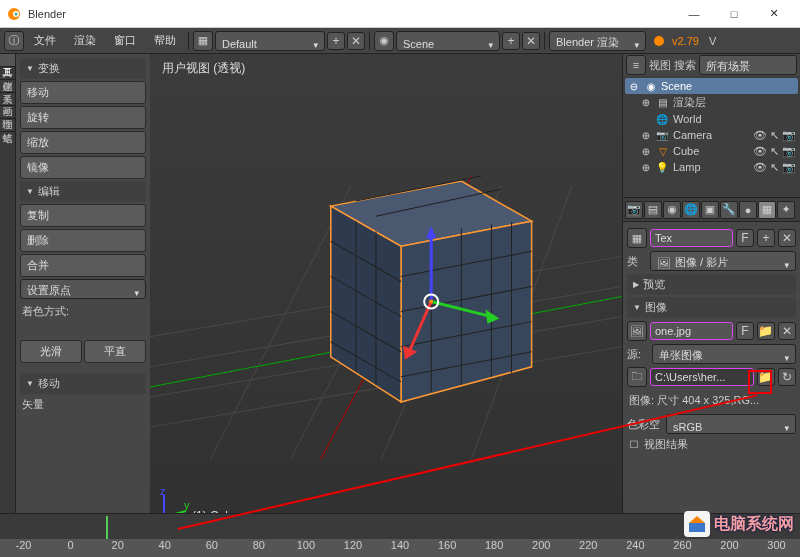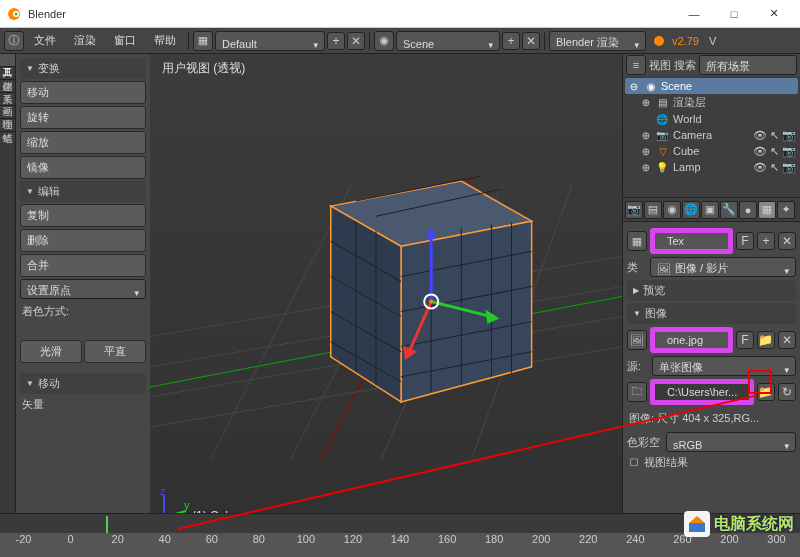--- a/index.html
+++ b/index.html
@@ -50,32 +50,32 @@
 .tree-row .ricons { margin-left:auto; display:flex; gap:3px; font-size:10px;}
 .tree-indent1 { padding-left:14px; }
 .ticon { width:14px; height:14px; display:inline-flex; align-items:center; justify-content:center; font-size:10px;}
 
 .props { flex:1; display:flex; flex-direction:column;}
 .prop-tabs { height:24px; background:#3e3e3e; display:flex; align-items:center; gap:1px; padding:2px 2px; border-bottom:1px solid #222;}
 .prop-tabs .ptab { width:18px; height:18px; background:#555; border:1px solid #222; border-radius:2px; display:flex; align-items:center; justify-content:center;}
 .prop-tabs .ptab.active { background:#888;}
 .prop-body { flex:1; padding:3px 4px; overflow:hidden;}
 .field-row { display:flex; align-items:center; gap:3px; margin:3px 0;}
-.field { background:#555; border:5px solid #d946ef; border-radius:3px; padding:2px 12px; flex:1; color:#ddd;}
+.field { background:#555; border:1px solid #d946ef; border-radius:3px; padding:2px 4px; flex:1; color:#ddd;}
 .field.dark { background:#3a3a3a;}
 .highlight-box { position:absolute; border:2px solid #e00; }
 .redline { position:absolute; background:#e00; height:2px; transform-origin:left center;}
 
 .timeline { height:44px; background:#3a3a3a; border-top:1px solid #222; position:absolute; bottom:0; left:0; right:0;}
-.timeline .ticks { position:absolute; bottom:0; left:0; right:0; height:24px; background:#555; display:flex; font-size:9px;}
+.timeline .ticks { position:absolute; bottom:0; left:0; right:0; height:18px; background:#555; display:flex; font-size:9px;}
 .timeline .ticks span { flex:1; text-align:center; color:#ccc;}
 .timeline .green { position:absolute; left:106px; top:2px; bottom:14px; width:2px; background:#5c5;}
 .watermark { position:absolute; right:6px; bottom:20px; display:flex; align-items:center; gap:4px; opacity:0.95;}
 .watermark .wmicon { width:26px; height:26px; background:#fff; border-radius:4px; display:flex; align-items:center; justify-content:center;}
-.watermark .wmtext { color:#bef264; text-shadow:0 0 3px #005; font-size:16px; font-weight:bold;}
+.watermark .wmtext { color:#fca5a5; text-shadow:0 0 3px #005; font-size:16px; font-weight:bold;}
 svg { display:block; }
 </style>
 </head>
 <body>
 
 <div class="titlebar">
   <span class="logo">
     <svg width="16" height="16" viewBox="0 0 16 16">
         <circle cx="8" cy="8" r="6" fill="#ff8800"></circle>
         <circle cx="10" cy="8" r="3" fill="#fff"></circle>

